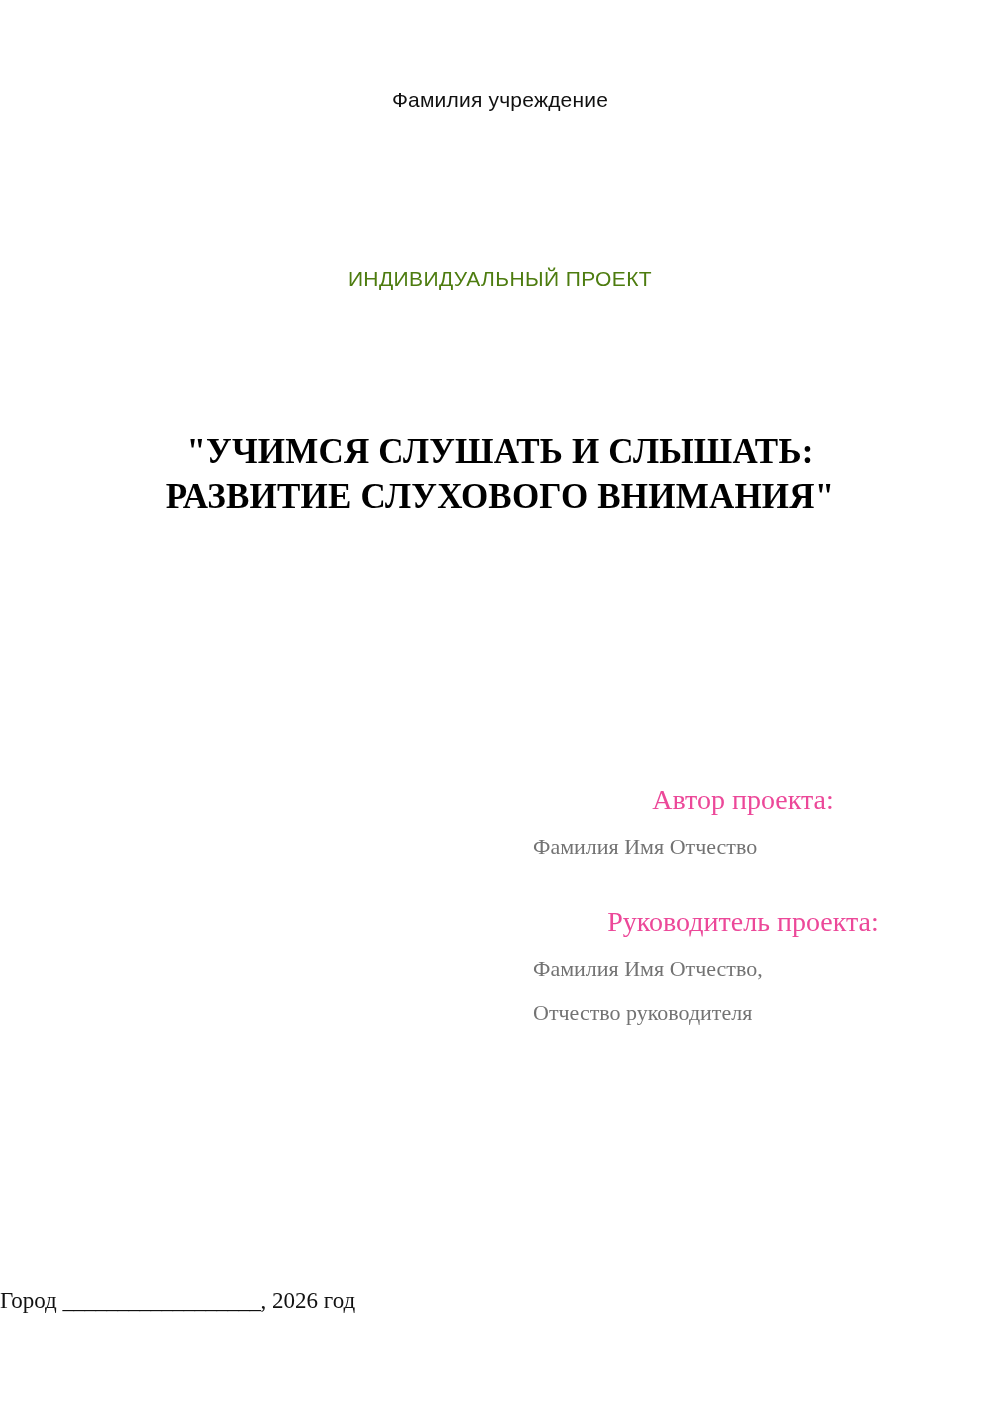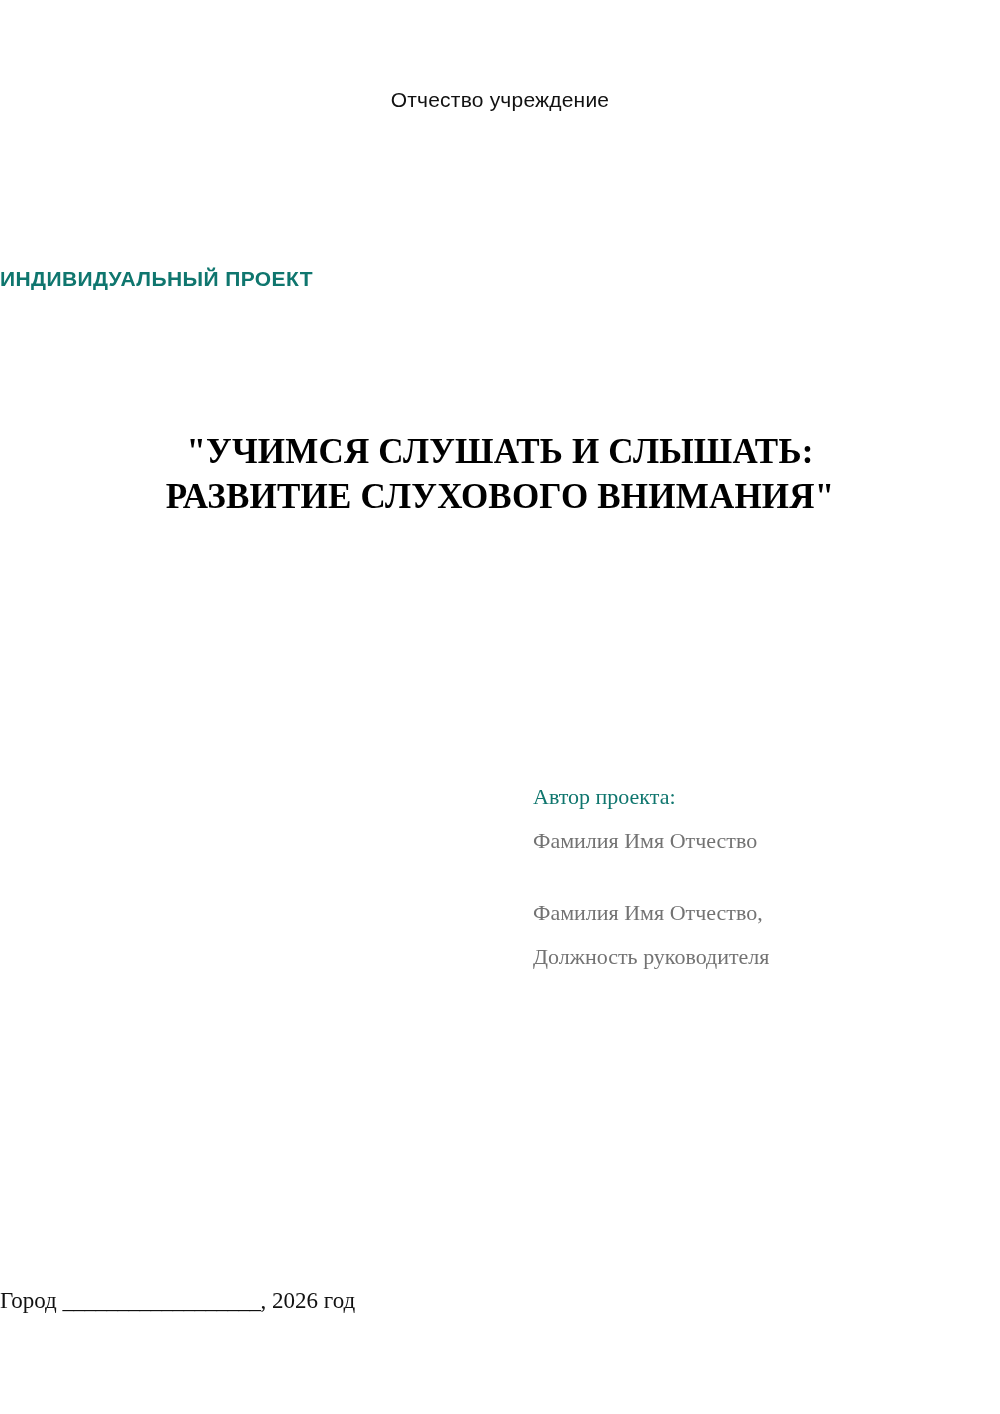--- a/index.html
+++ b/index.html
@@ -35,25 +35,26 @@
     letter-spacing: 0.2px;
     color: #111111;
   }
 
   
   .doc-type {
     position: absolute;
     top: 267px;
     left: 0;
     width: 1000px;
+    text-align: center;
     font-family: "Liberation Sans", sans-serif;
-    font-weight: bold;
+    font-weight: normal;
     font-size: 21px;
     letter-spacing: 0.4px;
-    color: #0f766e;
+    color: #4d7c0f;
   }
 
   
   .title {
     position: absolute;
     top: 430px;
     left: 120px;
     width: 760px;
     text-align: center;
     font-family: "Liberation Serif", serif;
@@ -68,23 +69,24 @@
   .credits {
     position: absolute;
     top: 786px;
     left: 533px;
     width: 420px;
     font-size: 22px;
     line-height: 1.0;
     color: #111111;
   }
   .credits .label {
-    font-size: 22px;
-    color: #0f766e;
+    font-size: 28px;
+    color: #ec4899;
     margin: 0 0 22px 0;
+    text-align: center;
   }
   .credits .value {
     font-size: 22px;
     color: #737373;
     margin: 0 0 0 0;
   }
   .credits .group {
     margin-bottom: 50px;
   }
   .credits .value + .value {
@@ -102,37 +104,38 @@
   }
   .footer .blank {
     letter-spacing: -0.5px;
   }
 </style>
 </head>
 <body>
 
 <div class="page">
 
-  <div class="institution">Отчество учреждение</div>
+  <div class="institution">Фамилия учреждение</div>
 
   <div class="doc-type">ИНДИВИДУАЛЬНЫЙ ПРОЕКТ</div>
 
   <div class="title">
     <div>"УЧИМСЯ СЛУШАТЬ И СЛЫШАТЬ:</div>
     <div>РАЗВИТИЕ СЛУХОВОГО ВНИМАНИЯ"</div>
   </div>
 
   <div class="credits">
     <div class="group">
       <div class="label">Автор проекта:</div>
       <div class="value">Фамилия Имя Отчество</div>
     </div>
     <div class="group">
+      <div class="label">Руководитель проекта:</div>
       <div class="value">Фамилия Имя Отчество,</div>
-      <div class="value">Должность руководителя</div>
+      <div class="value">Отчество руководителя</div>
     </div>
   </div>
 
   <div class="footer">
     <span>Город </span><span class="blank">__________________</span><span>, 2026 год</span>
   </div>
 
 </div>
 
 </body></html>

